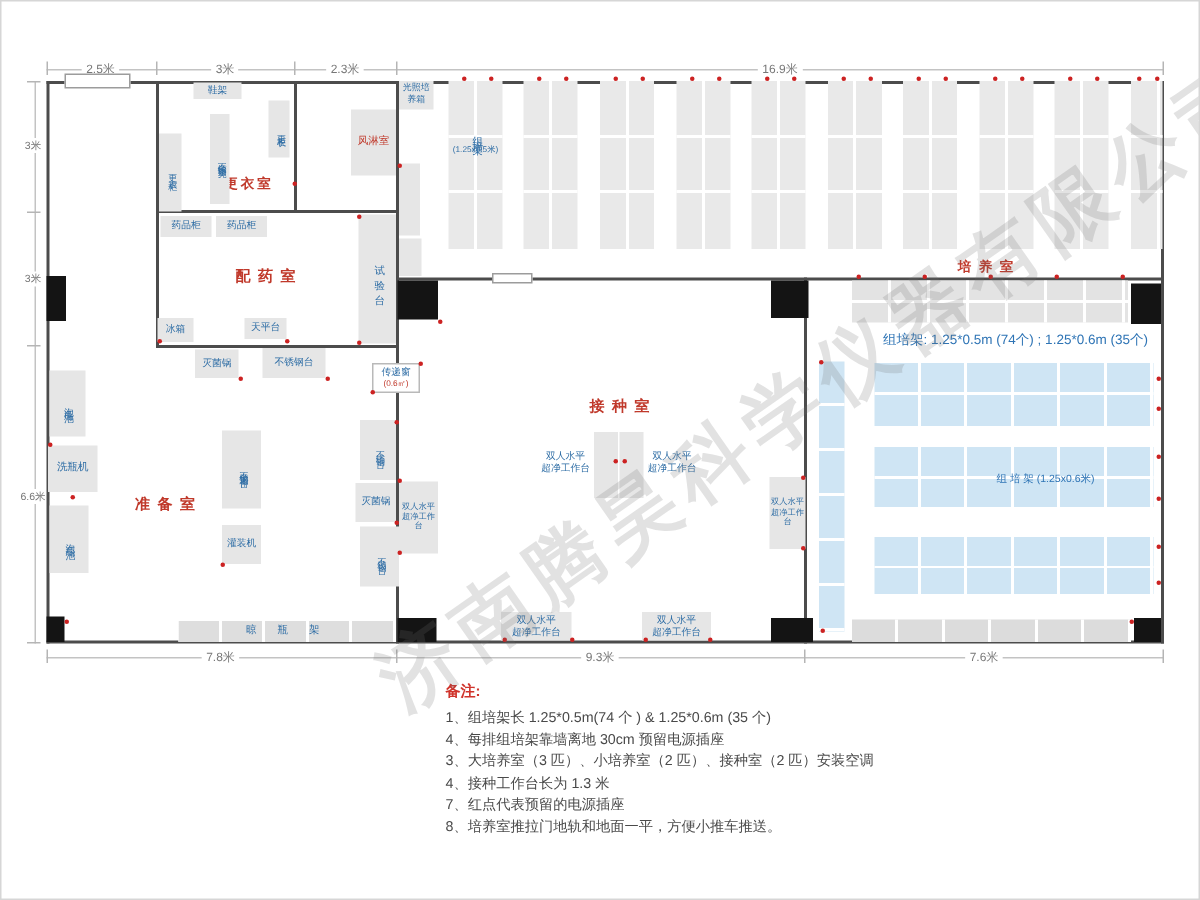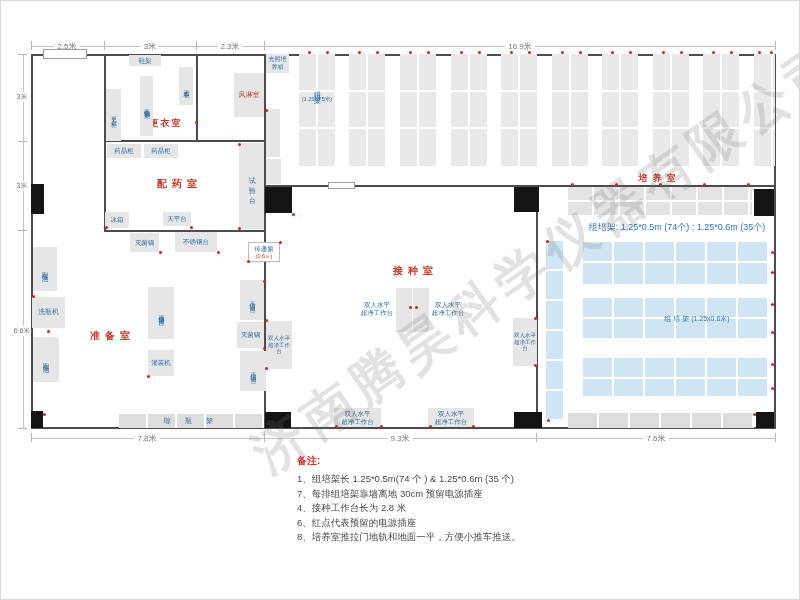--- a/index.html
+++ b/index.html
@@ -261,21 +261,22 @@
       <span class="dot" style="left: 264px; top: 108px;"></span>
       <span class="dot" style="left: 545px; top: 239px;"></span>
       <span class="dot" style="left: 546px; top: 418px;"></span>
       <span class="dot" style="left: 752px; top: 412px;"></span>
       <span class="dot" style="left: 42px; top: 412px;"></span>
     </div>
 
   <div class="notes">
     <div class="nt">备注:</div>
     <div class="ni">1、组培架长 1.25*0.5m(74 个 ) &amp; 1.25*0.6m (35 个)</div>
-    <div class="ni">7、每排组培架靠墙离地 30cm 预留电源插座</div>
-    <div class="ni">4、接种工作台长为 2.8 米</div>
-    <div class="ni">6、红点代表预留的电源插座</div>
+    <div class="ni">4、每排组培架靠墙离地 30cm 预留电源插座</div>
+    <div class="ni">3、大培养室（3 匹）、小培养室（2 匹）、接种室（2 匹）安装空调</div>
+    <div class="ni">4、接种工作台长为 1.3 米</div>
+    <div class="ni">7、红点代表预留的电源插座</div>
     <div class="ni">8、培养室推拉门地轨和地面一平，方便小推车推送。</div>
   </div>
 
   <div class="company">
   </div>
 </div>
 
 </body></html>

